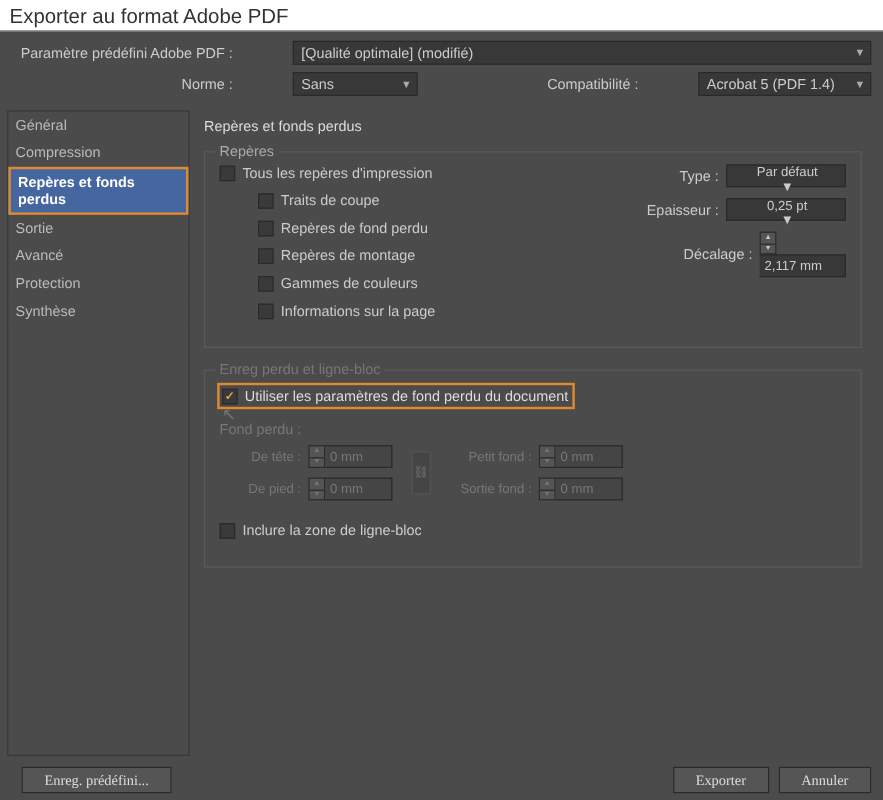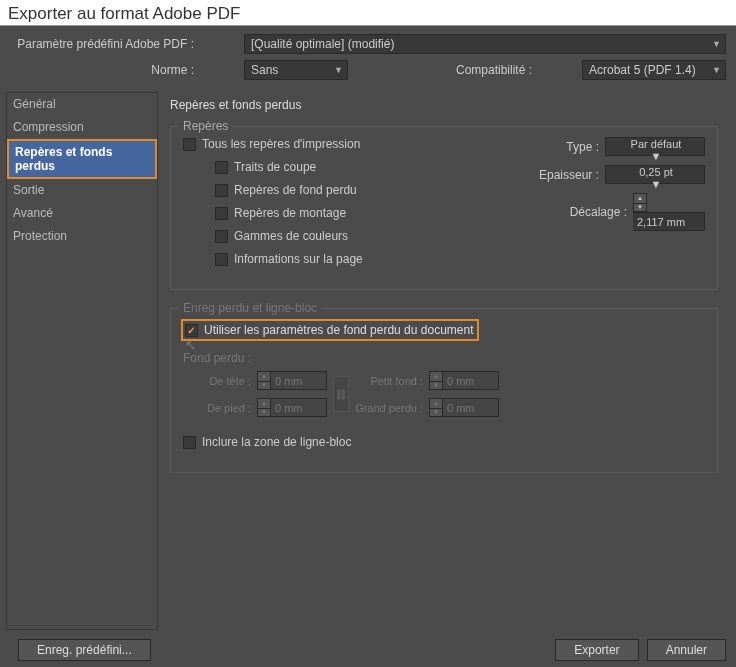--- a/index.html
+++ b/index.html
@@ -47,28 +47,28 @@
 .spinner-btn { height: 9.5px; background: #555; border: 1px solid #2a2a2a; font-size: 6px; color: #ccc; display: flex; align-items: center; justify-content: center; line-height: 1; }
 .spinner-btn:first-child { border-bottom: none; }
 .spinner-input { width: 72px; height: 19px; background: #383838; border: 1px solid #2a2a2a; border-left: none; color: #ccc; padding: 0 4px; font-size: 11px; }
 
 .highlight-box { border: 2px solid #e08a2c; display: inline-flex; align-items: center; padding: 2px 4px 2px 2px; position: relative; }
 .cursor-icon { position: absolute; left: 2px; top: 16px; font-size: 14px; color: #fff; pointer-events:none; }
 
 .dimmed, .dimmed * { color: #777 !important; }
 .dimmed .spinner-input { background: #454545; }
 
-.bleed-grid { display: flex; align-items: center; margin-top: 6px; }
+.bleed-grid { display: flex; align-items: center; gap: 10px; margin-top: 6px; }
 .bleed-col { display: flex; flex-direction: column; gap: 8px; }
 .bleed-row { display: flex; align-items: center; justify-content: flex-end; }
 .bleed-label { padding-right: 6px; font-size: 11px; width: 74px; text-align: right; }
 .link-icon { width: 16px; height: 36px; border: 1px solid #555; display: flex; align-items: center; justify-content: center; font-size: 10px; color: #888; background: #454545; margin: 0 6px; }
 
 .footer { position: absolute; bottom: 0; left: 0; right: 0; height: 34px; display: flex; align-items: center; padding: 0 10px; }
-.btn { background: #555; border: 1px solid #2a2a2a; color: #ddd; height: 22px; padding: 0 18px; display: flex; align-items: center; cursor: pointer; font-size: 12px; }
+.btn { background: #555; border: 1px solid #2a2a2a; color: #ddd; height: 22px; padding: 0 18px; display: flex; align-items: center; cursor: pointer; font-size: 12px; font-family: Liberation Serif, serif; }
 .footer .spacer { flex: 1; }
 .footer .btn { margin-left: 8px; }
 .smallspin { display:flex; }
 .smallspin .spinner-input { width: 56px; }
 </style>
 </head>
 <body>
 <div class="window">
 
   <div class="titlebar">Exporter au format Adobe PDF</div>
@@ -96,20 +96,21 @@
   </div>
 
   <div class="body-area">
     <div class="sidebar">
       <div class="sidebar-item">Général</div>
       <div class="sidebar-item">Compression</div>
       <div class="sidebar-item selected highlight-sidebar">Repères et fonds perdus</div>
       <div class="sidebar-item">Sortie</div>
       <div class="sidebar-item">Avancé</div>
       <div class="sidebar-item">Protection</div>
+      <div class="sidebar-item">Synthèse</div>
     </div>
 
     <div class="content">
       <div class="content-title">Repères et fonds perdus</div>
 
       <div class="fieldset">
         <div class="fieldset-legend">Repères</div>
         <div class="fieldset-inner">
           <div class="col-left">
             <div class="checkbox-row">
@@ -208,21 +209,21 @@
               <span class="bleed-label">Petit fond :</span>
               <div class="smallspin">
                 <div class="spinner-btns">
                     <div class="spinner-btn">▲</div>
                     <div class="spinner-btn">▼</div>
                   </div>
                 <input class="spinner-input" value="0 mm" style="">
               </div>
             </div>
             <div class="bleed-row">
-              <span class="bleed-label">Grand perdu :</span>
+              <span class="bleed-label">Sortie fond :</span>
               <div class="smallspin">
                 <div class="spinner-btns">
                     <div class="spinner-btn">▲</div>
                     <div class="spinner-btn">▼</div>
                   </div>
                 <input class="spinner-input" value="0 mm" style="">
               </div>
             </div>
           </div>
         </div>

